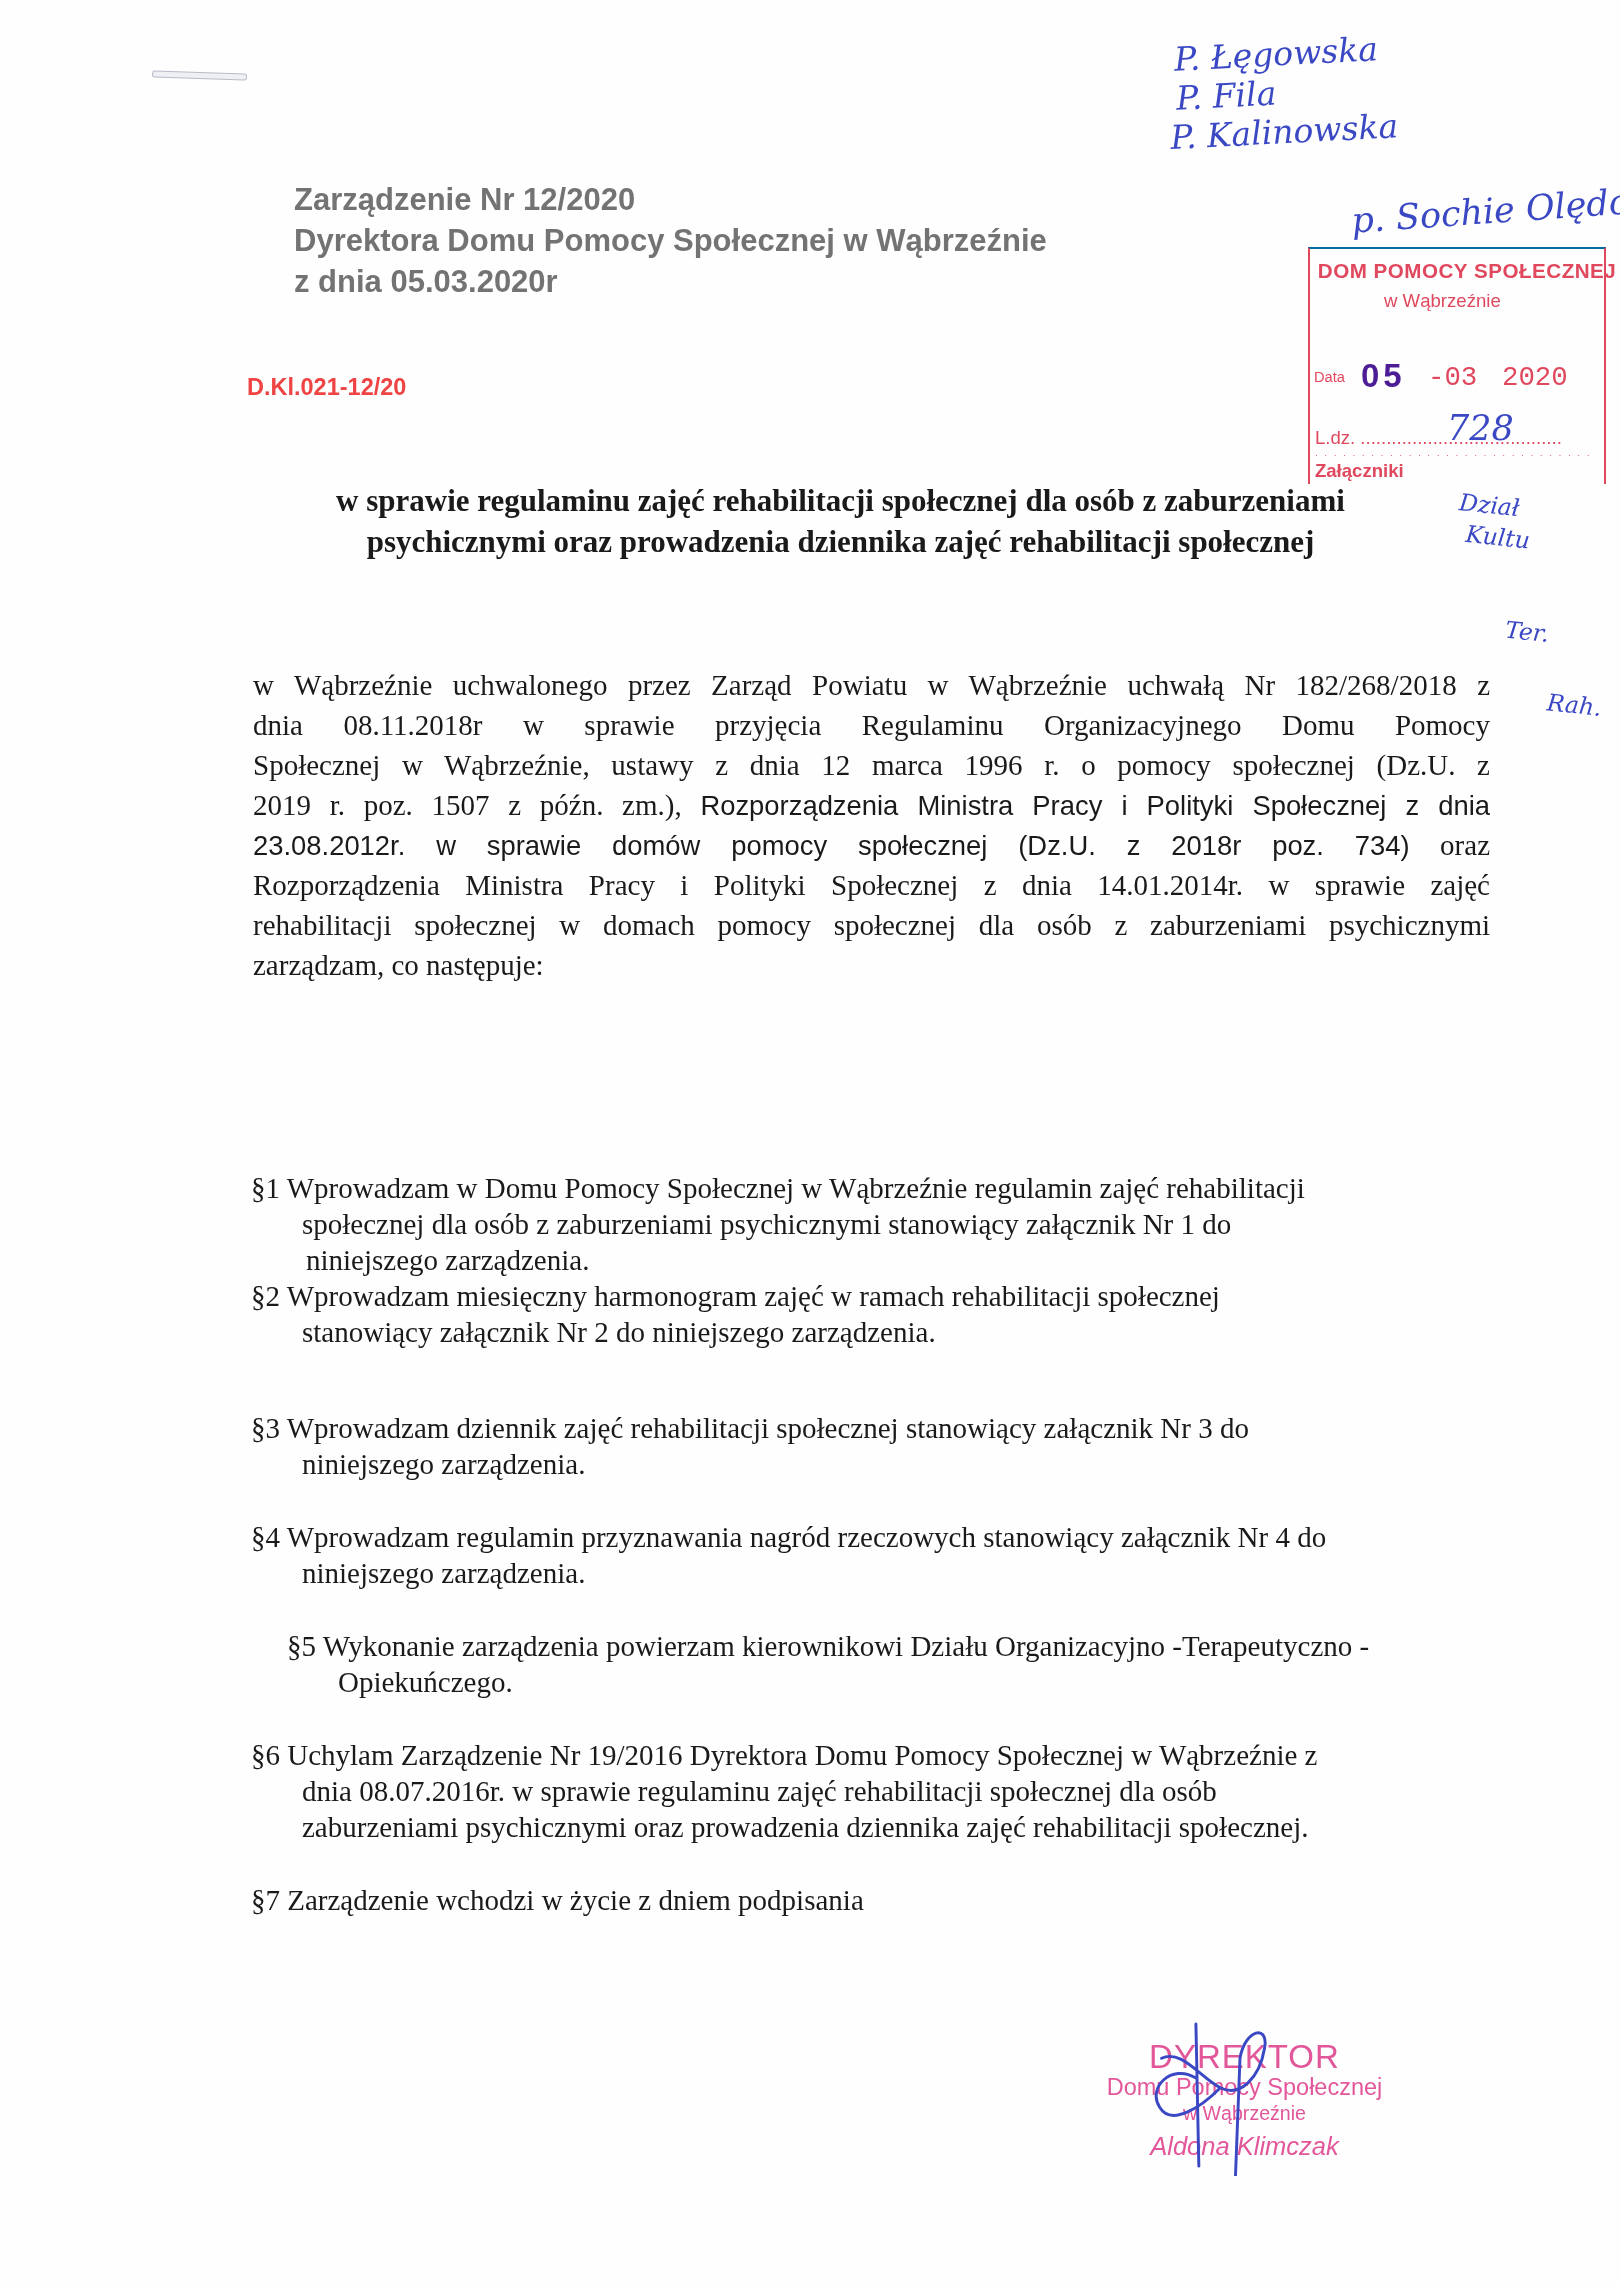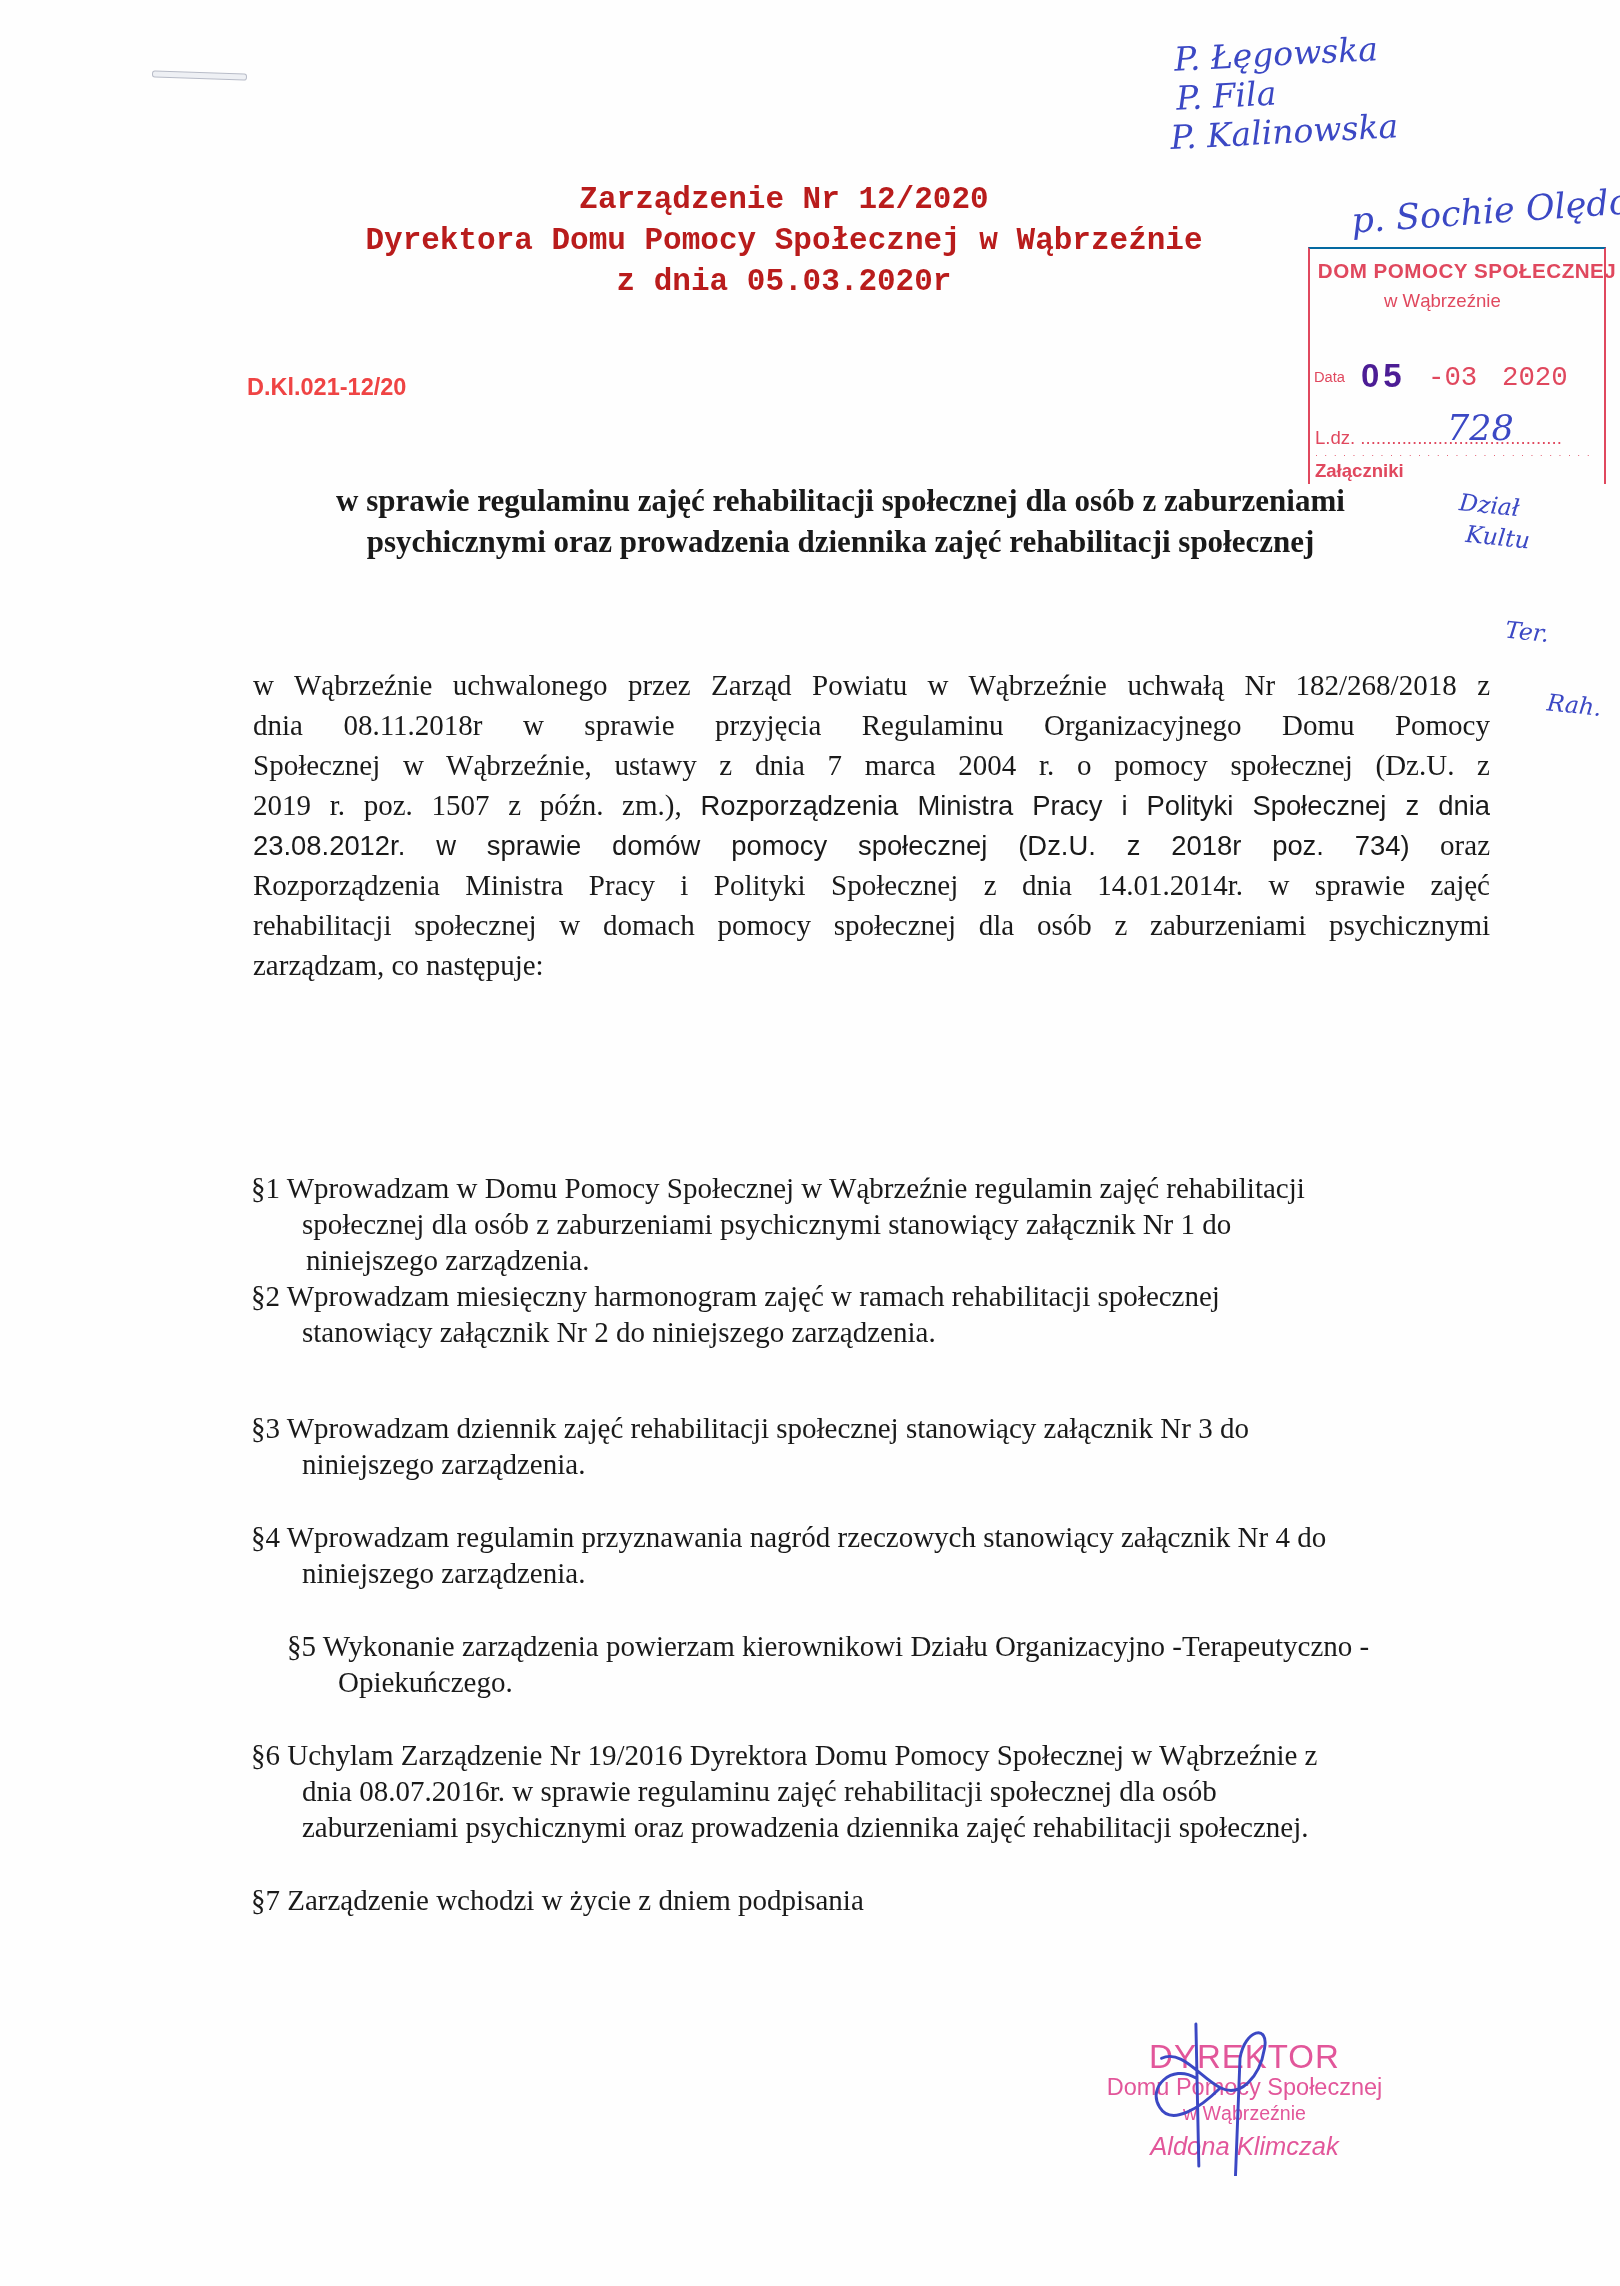--- a/index.html
+++ b/index.html
@@ -13,22 +13,22 @@
   .hw-top { left: 1176px; top: 34px; font-size: 33px; line-height: 39px; transform: rotate(-3deg); }
   .hw-top div { white-space: nowrap; }
   .hw-top .l3 { margin-left: -7.8px; }
   .hw-name { left: 1351px; top: 191px; font-size: 35px; transform: rotate(-4deg); white-space: nowrap; }
   .hw-side { left: 1449px; top: 495px; font-size: 23.5px; line-height: 31px; transform: rotate(6deg); }
   .hw-side div { white-space: nowrap; }
   .hw-side .s2 { margin-left: 9.8px; }
   .hw-side .s3 { margin-left: 59px; }
   .hw-side .s4 { margin-left: 108px; }
 
-  .header { position: absolute; left: 294px; top: 179px; width: 980px; text-align: center;
-    font-family: Liberation Mono, monospace; font-weight: bold; font-size: 31px; line-height: 41px; color: #b91c1c; }
+  .header { position: absolute; left: 294px; top: 179px; width: 980px; 
+    font-family: Liberation Sans, sans-serif; font-weight: bold; font-size: 31px; line-height: 41px; color: #737373; }
   .header div { margin-left: 0; }
 
   .ref-number { position: absolute; left: 247px; top: 374px; font-family: "Liberation Sans", sans-serif;
     font-weight: bold; font-size: 23.5px; color: #ef4444; }
 
   .stamp { position: absolute; left: 1308px; top: 247px; width: 294px; height: 235px;
     border-left: 2.9px solid #e0485e; border-right: 2.9px solid #e0485e; border-top: 2px solid #0369a1;
     color: #e0485e; font-family: "Liberation Sans", sans-serif; }
   .stamp .st-l1 { position: absolute; left: 7.8px; top: 9.8px; font-size: 20.6px; font-weight: bold; letter-spacing: 0.5px; white-space: nowrap; }
   .stamp .st-l2 { position: absolute; left: 74px; top: 41px; font-size: 18.6px; white-space: nowrap; }
@@ -116,21 +116,21 @@
   <div class="ref-number">D.Kl.021-12/20</div>
 
   <div class="subject">
     <div>w sprawie   regulaminu zajęć  rehabilitacji społecznej dla osób z zaburzeniami</div>
     <div>psychicznymi oraz prowadzenia dziennika zajęć rehabilitacji społecznej</div>
   </div>
 
   <div class="body-text">
     <span class="line">w Wąbrzeźnie uchwalonego przez Zarząd Powiatu w Wąbrzeźnie uchwałą Nr 182/268/2018 z</span>
     <span class="line">dnia 08.11.2018r  w sprawie przyjęcia Regulaminu Organizacyjnego Domu Pomocy</span>
-    <span class="line">Społecznej w Wąbrzeźnie, ustawy z dnia 7 marca 2004 r. o pomocy społecznej (Dz.U. z</span>
+    <span class="line">Społecznej w Wąbrzeźnie, ustawy z dnia 12 marca 1996 r. o pomocy społecznej (Dz.U. z</span>
     <span class="line"><span>2019 r. poz. 1507 z późn. zm.), </span><span class="calibri">Rozporządzenia Ministra Pracy i Polityki Społecznej z dnia</span></span>
     <span class="line"><span class="calibri">23.08.2012r. w sprawie domów pomocy społecznej (Dz.U. z 2018r poz. 734)</span><span> oraz</span></span>
     <span class="line">Rozporządzenia Ministra Pracy i Polityki Społecznej z dnia 14.01.2014r. w sprawie zajęć</span>
     <span class="line">rehabilitacji społecznej w domach pomocy społecznej dla osób z zaburzeniami psychicznymi</span>
     <span class="line last">zarządzam, co następuje:</span>
   </div>
 
   <div class="sections">
     <div class="section s1">
       <div class="line">§1 Wprowadzam w Domu Pomocy Społecznej w Wąbrzeźnie regulamin zajęć rehabilitacji</div>

